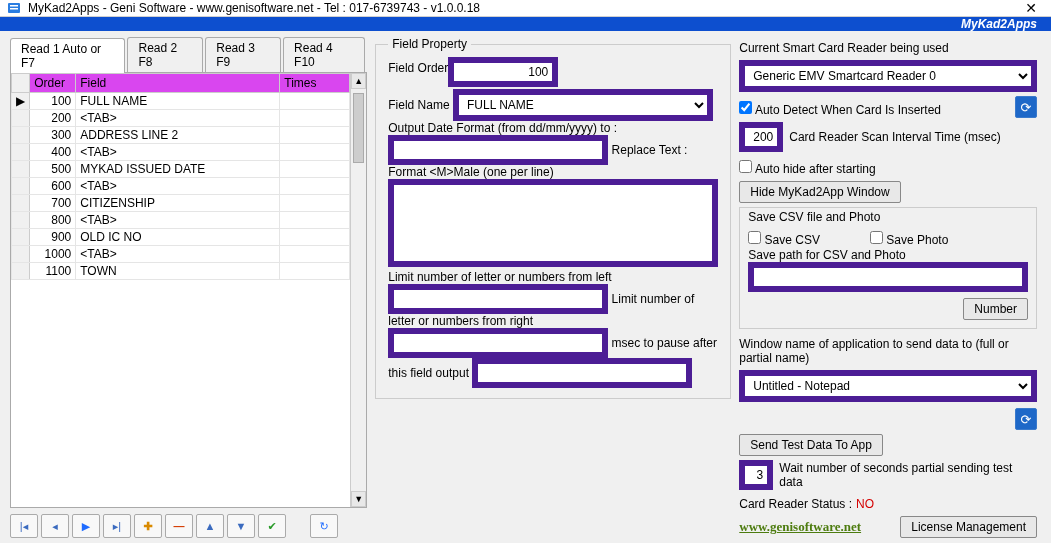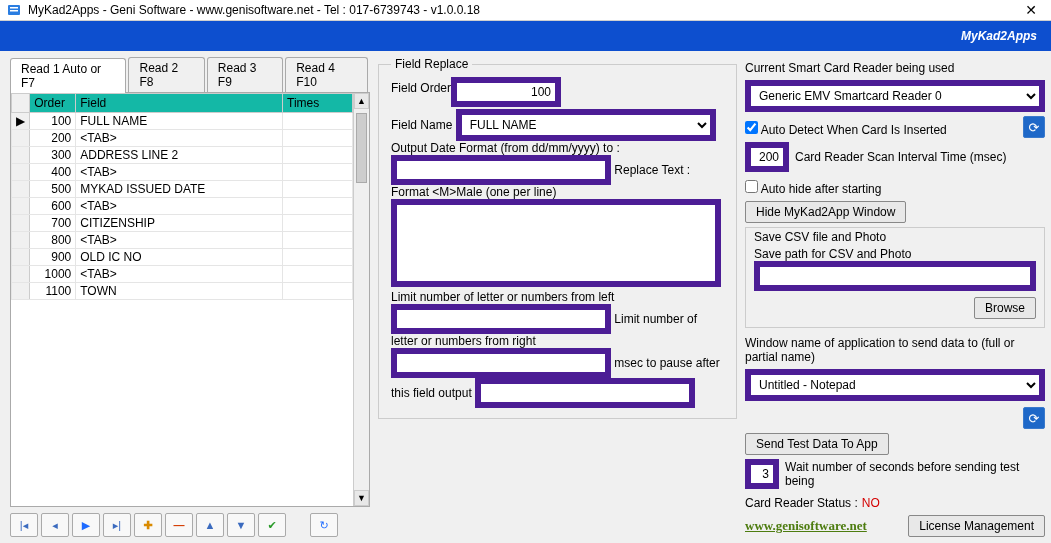--- a/index.html
+++ b/index.html
@@ -2,29 +2,29 @@
 <html><head>
 <meta charset="utf-8">
 <style>
 * { box-sizing: border-box; margin: 0; padding: 0; font-family: "Segoe UI", Tahoma, sans-serif; font-size: 12px; }
 body { background: #f0f0f0; width: 1051px; height: 543px; overflow: hidden; display: flex; flex-direction: column; }
 .titlebar { background: #fff; height: 22px; display: flex; align-items: center; padding: 0 6px; border-bottom: 1px solid #d0d0d0; }
 .titlebar .icon { width: 16px; height: 16px; margin-right: 6px; display: flex; align-items: center; justify-content: center; }
 .titlebar .title { flex: 1; color: #000; }
 .titlebar .close { font-size: 14px; cursor: pointer; padding: 0 8px; }
 .banner { background: linear-gradient(#0d4fcf, #0d4fcf); height: 32px; display: flex; align-items: center; justify-content: flex-end; padding: 0 14px; color: #fff; font-family: Georgia, serif; font-style: italic; font-size: 18px; font-weight: bold; }
-.main { flex: 1; display: flex; padding: 6px 6px 6px 10px; gap: 8px; background: #f0f0f0; }
+.main { flex: 1; display: flex; padding: 6px 14px 6px 10px; gap: 8px; background: #f0f0f0; }
 .left { width: 360px; display: flex; flex-direction: column; }
 .tabs { display: flex; border-bottom: 1px solid #aaa; }
 .tab { padding: 3px 10px; border: 1px solid #aaa; border-bottom: none; background: #f0f0f0; cursor: pointer; margin-right: 2px; border-radius: 3px 3px 0 0; }
 .tab.active { background: #fff; position: relative; top: 1px; }
 .grid-wrap { display: flex; flex: 1; border: 1px solid #aaa; border-top: none; background: #fff; }
 .grid { flex: 1; overflow: hidden; }
 .grid table { width: 100%; border-collapse: collapse; }
-.grid th { background: #14b8a6; border: 1px solid #ccc; text-align: left; padding: 2px 4px; font-weight: normal; }
+.grid th { background: #d946ef; border: 1px solid #ccc; text-align: left; padding: 2px 4px; font-weight: normal; }
 .grid td { border: 1px solid #e5e5e5; padding: 1px 4px; }
 .grid td.order { text-align: right; }
 .grid .rowhdr { width: 16px; background: #f0f0f0; border-right: 1px solid #ccc; }
 .scrollbar { width: 16px; background: #f0f0f0; border-left: 1px solid #ccc; position: relative; }
 .scrollbtn { height: 16px; display:flex; align-items:center; justify-content:center; background:#e8e8e8; border:1px solid #ccc; font-size:9px; }
 .thumb { position:absolute; top:20px; left:2px; right:2px; height:70px; background:#cdcdcd; border:1px solid #aaa; }
 .navbar { display: flex; gap: 3px; margin-top: 6px; }
 .navbtn { width: 28px; height: 24px; border: 1px solid #aaa; background: #f8f8f8; display: flex; align-items: center; justify-content: center; cursor: pointer; border-radius: 2px; font-size: 11px; }
 .center { flex: 1; }
 fieldset { border: 1px solid #ccc; padding: 6px 12px 10px 12px; background: #f0f0f0; }
@@ -173,21 +173,21 @@
       <div class="navbtn" style="color:#3b6bbf">▲</div>
       <div class="navbtn" style="color:#3b6bbf">▼</div>
       <div class="navbtn" style="color:#2a9b2a">✔</div>
       <div style="width:18px"></div>
       <div class="navbtn" style="color:#1e6bff">↻</div>
     </div>
   </div>
 
   <div class="center">
     <fieldset>
-      <legend>Field Replace</legend>
+      <legend>Field Property</legend>
       <div class="frow">
         <div class="fcol">
           <label>Field Order</label>
           <input type="text" class="num" value="100" style="">
         </div>
       </div>
       <label>Field Name</label>
       <select style="width:260px">
         <option>FULL NAME</option>
       </select>
@@ -221,38 +221,48 @@
       <span>Card Reader Scan Interval Time (msec)</span>
     </div>
     <label class="inline">
       <input type="checkbox" style="">
       <span>Auto hide after starting</span>
     </label>
     <div><button>Hide MyKad2App Window</button></div>
 
     <div class="groupbox">
       <div class="grouptitle">Save CSV file and Photo</div>
+      <div class="row" style="gap:50px">
+        <label class="inline">
+          <input type="checkbox" style="">
+          <span>Save CSV</span>
+        </label>
+        <label class="inline">
+          <input type="checkbox" style="">
+          <span>Save Photo</span>
+        </label>
+      </div>
       <label>Save path for CSV and Photo</label>
       <input type="text" style="width: 100%;" value="">
       <div style="text-align:right;margin-top:6px">
-        <button>Browse</button>
+        <button>Number</button>
       </div>
     </div>
 
     <label>Window name of application to send data to (full or partial name)</label>
     <select>
       <option>Untitled - Notepad</option>
     </select>
     <div style="text-align:right;margin-top:2px">
       <div class="refreshbtn" style="display:inline-flex">⟳</div>
     </div>
     <div><button>Send Test Data To App</button></div>
     <div class="row">
       <input type="text" style="width: 34px; text-align: right;" value="3">
-      <span>Wait number of seconds before sending test being</span>
+      <span>Wait number of seconds partial sending test data</span>
     </div>
     <div class="status-line">
       <span>Card Reader Status :</span>
       <span class="status-no">NO</span>
     </div>
     <div class="row" style="justify-content:space-between;align-items:center">
       <span class="link">www.genisoftware.net</span>
       <button>License Management</button>
     </div>
   </div>

